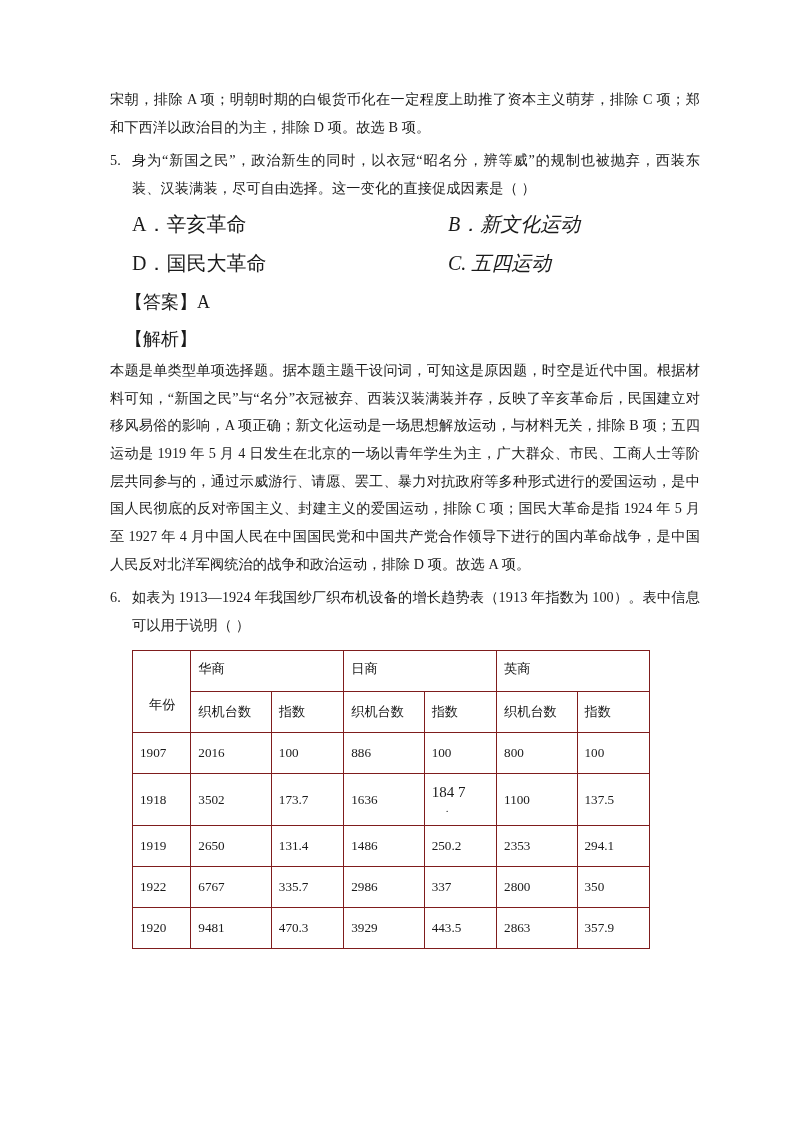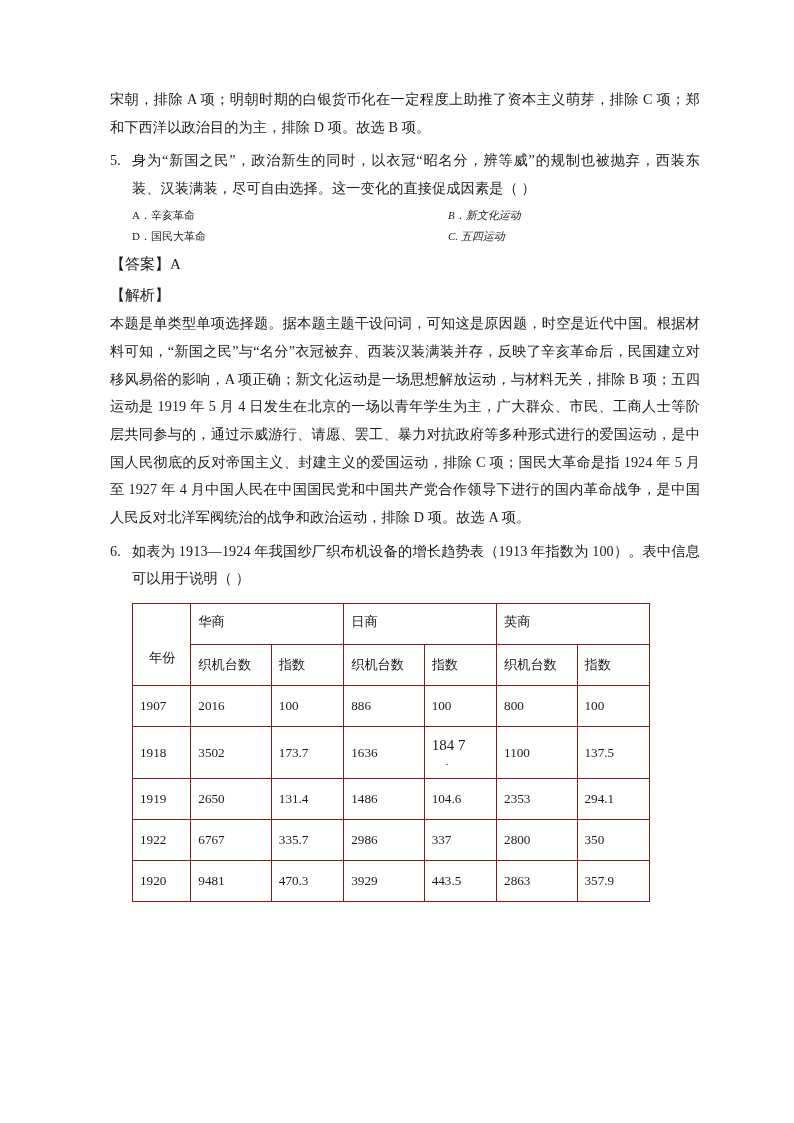--- a/index.html
+++ b/index.html
@@ -50,29 +50,29 @@
   .options {
     display: flex;
     flex-wrap: wrap;
     margin-top: 1px;
     padding-left: 22px;
   }
   .opt {
     width: 50%;
     box-sizing: border-box;
     line-height: 1.95;
-    font-size: 11px;
+    font-size: 20px;
   }
   .opt:nth-child(2n) {
     padding-left: 24px;
     font-style: italic;
   }
   .label-line {
-    margin: 2px 0 0 0;
-    font-size: 15px;
+    margin: 2px 0 0 15px;
+    font-size: 18px;
     line-height: 1.95;
   }
   .analysis-body {
     margin-top: 0px;
   }
   table.data {
     border-collapse: collapse;
     width: 518px;
     margin: 10px 0 0 22px;
     table-layout: fixed;
@@ -184,21 +184,21 @@
           <td><span class="small-sub">184 7</span><span class="sub-dot">.</span></td>
           <td>1100</td>
           <td>137.5</td>
         </tr>
 
         <tr>
           <td>1919</td>
           <td>2650</td>
           <td>131.4</td>
           <td>1486</td>
-          <td>104.6</td>
+          <td>250.2</td>
           <td>2353</td>
           <td>294.1</td>
         </tr>
 
         <tr>
           <td>1922</td>
           <td>6767</td>
           <td>335.7</td>
           <td>2986</td>
           <td>337</td>

